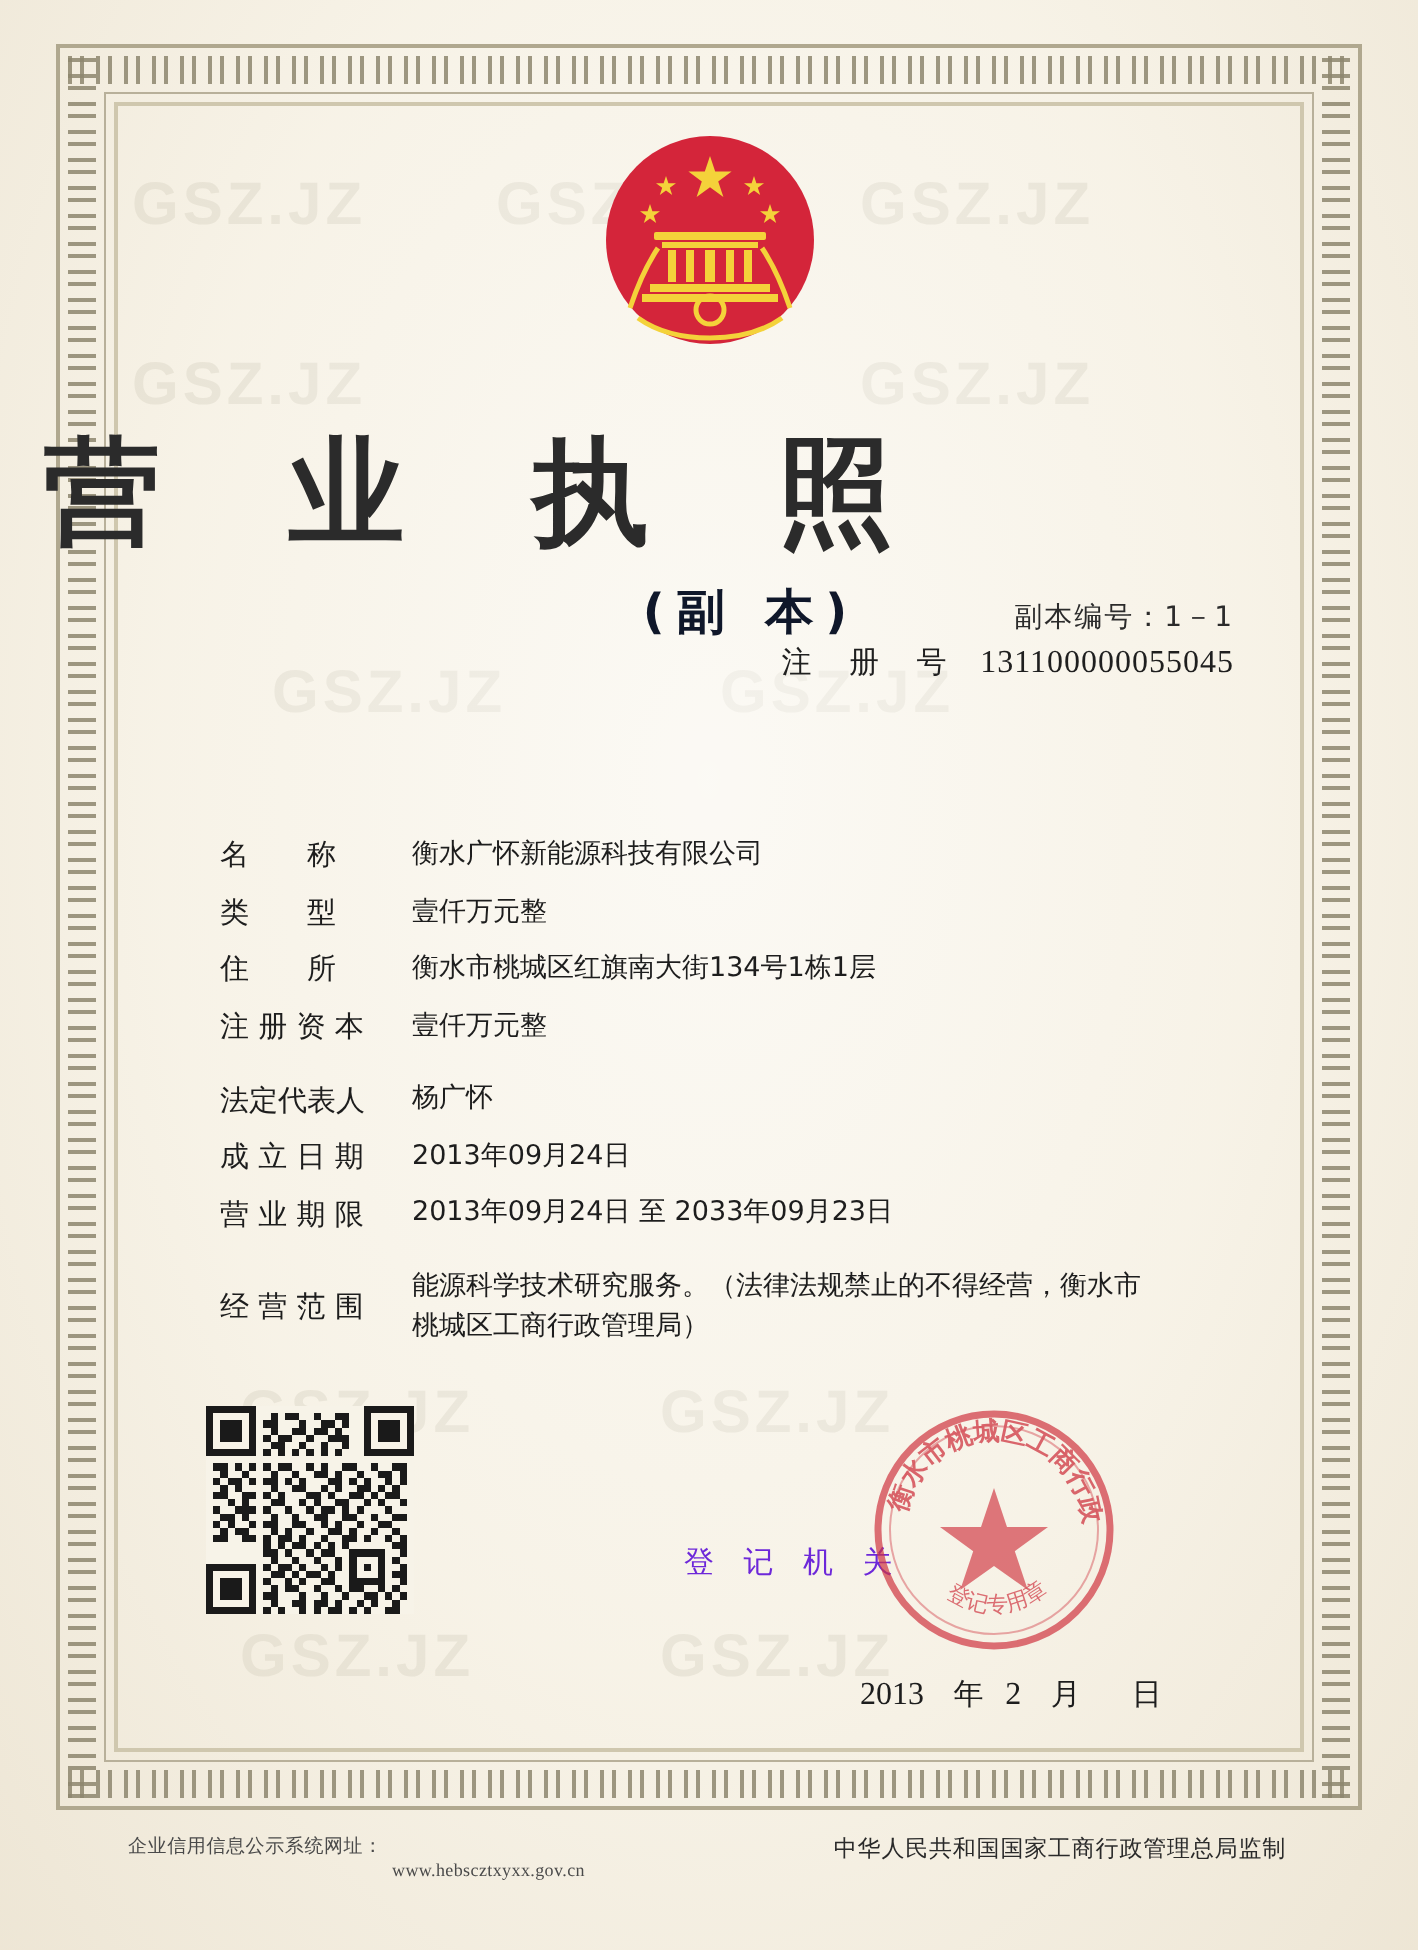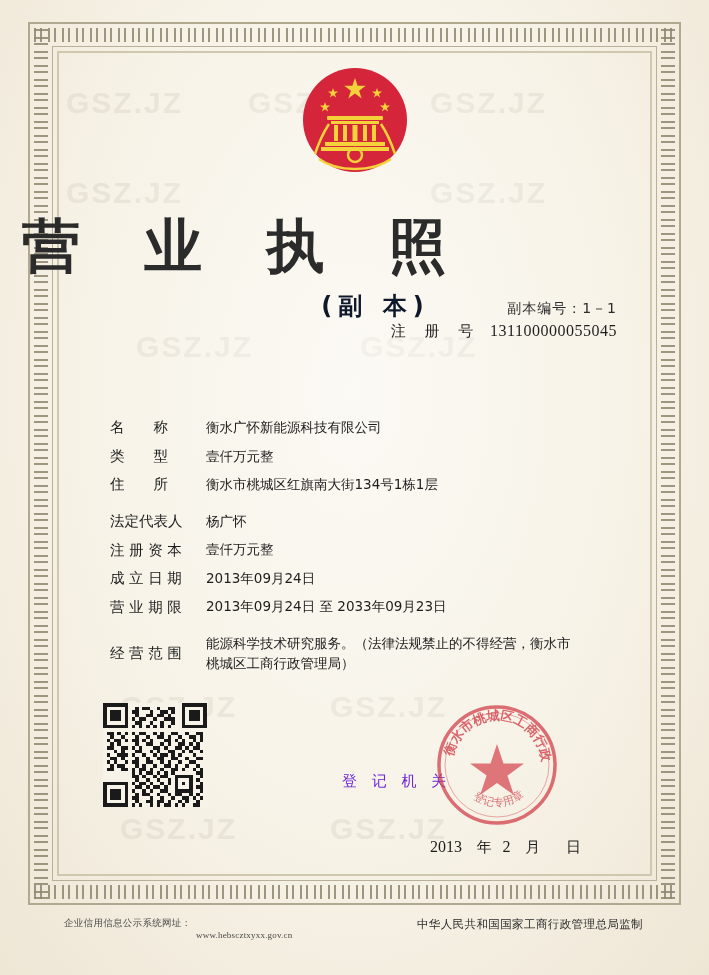--- a/index.html
+++ b/index.html
@@ -368,28 +368,28 @@
     <div class="field-row">
       <div class="field-label">类　　型</div>
       <div class="field-value">壹仟万元整</div>
     </div>
 
     <div class="field-row">
       <div class="field-label">住　　所</div>
       <div class="field-value">衡水市桃城区红旗南大街134号1栋1层</div>
     </div>
 
+    <div class="field-row">
+      <div class="field-label">注 册 资 本</div>
+      <div class="field-value">壹仟万元整</div>
+    </div>
+
     <div class="field-row gap">
       <div class="field-label">法定代表人</div>
       <div class="field-value">杨广怀</div>
-    </div>
-
-    <div class="field-row">
-      <div class="field-label">注 册 资 本</div>
-      <div class="field-value">壹仟万元整</div>
     </div>
 
     <div class="field-row">
       <div class="field-label">成 立 日 期</div>
       <div class="field-value">2013年09月24日</div>
     </div>
 
     <div class="field-row">
       <div class="field-label">营 业 期 限</div>
       <div class="field-value">2013年09月24日 至 2033年09月23日</div>

